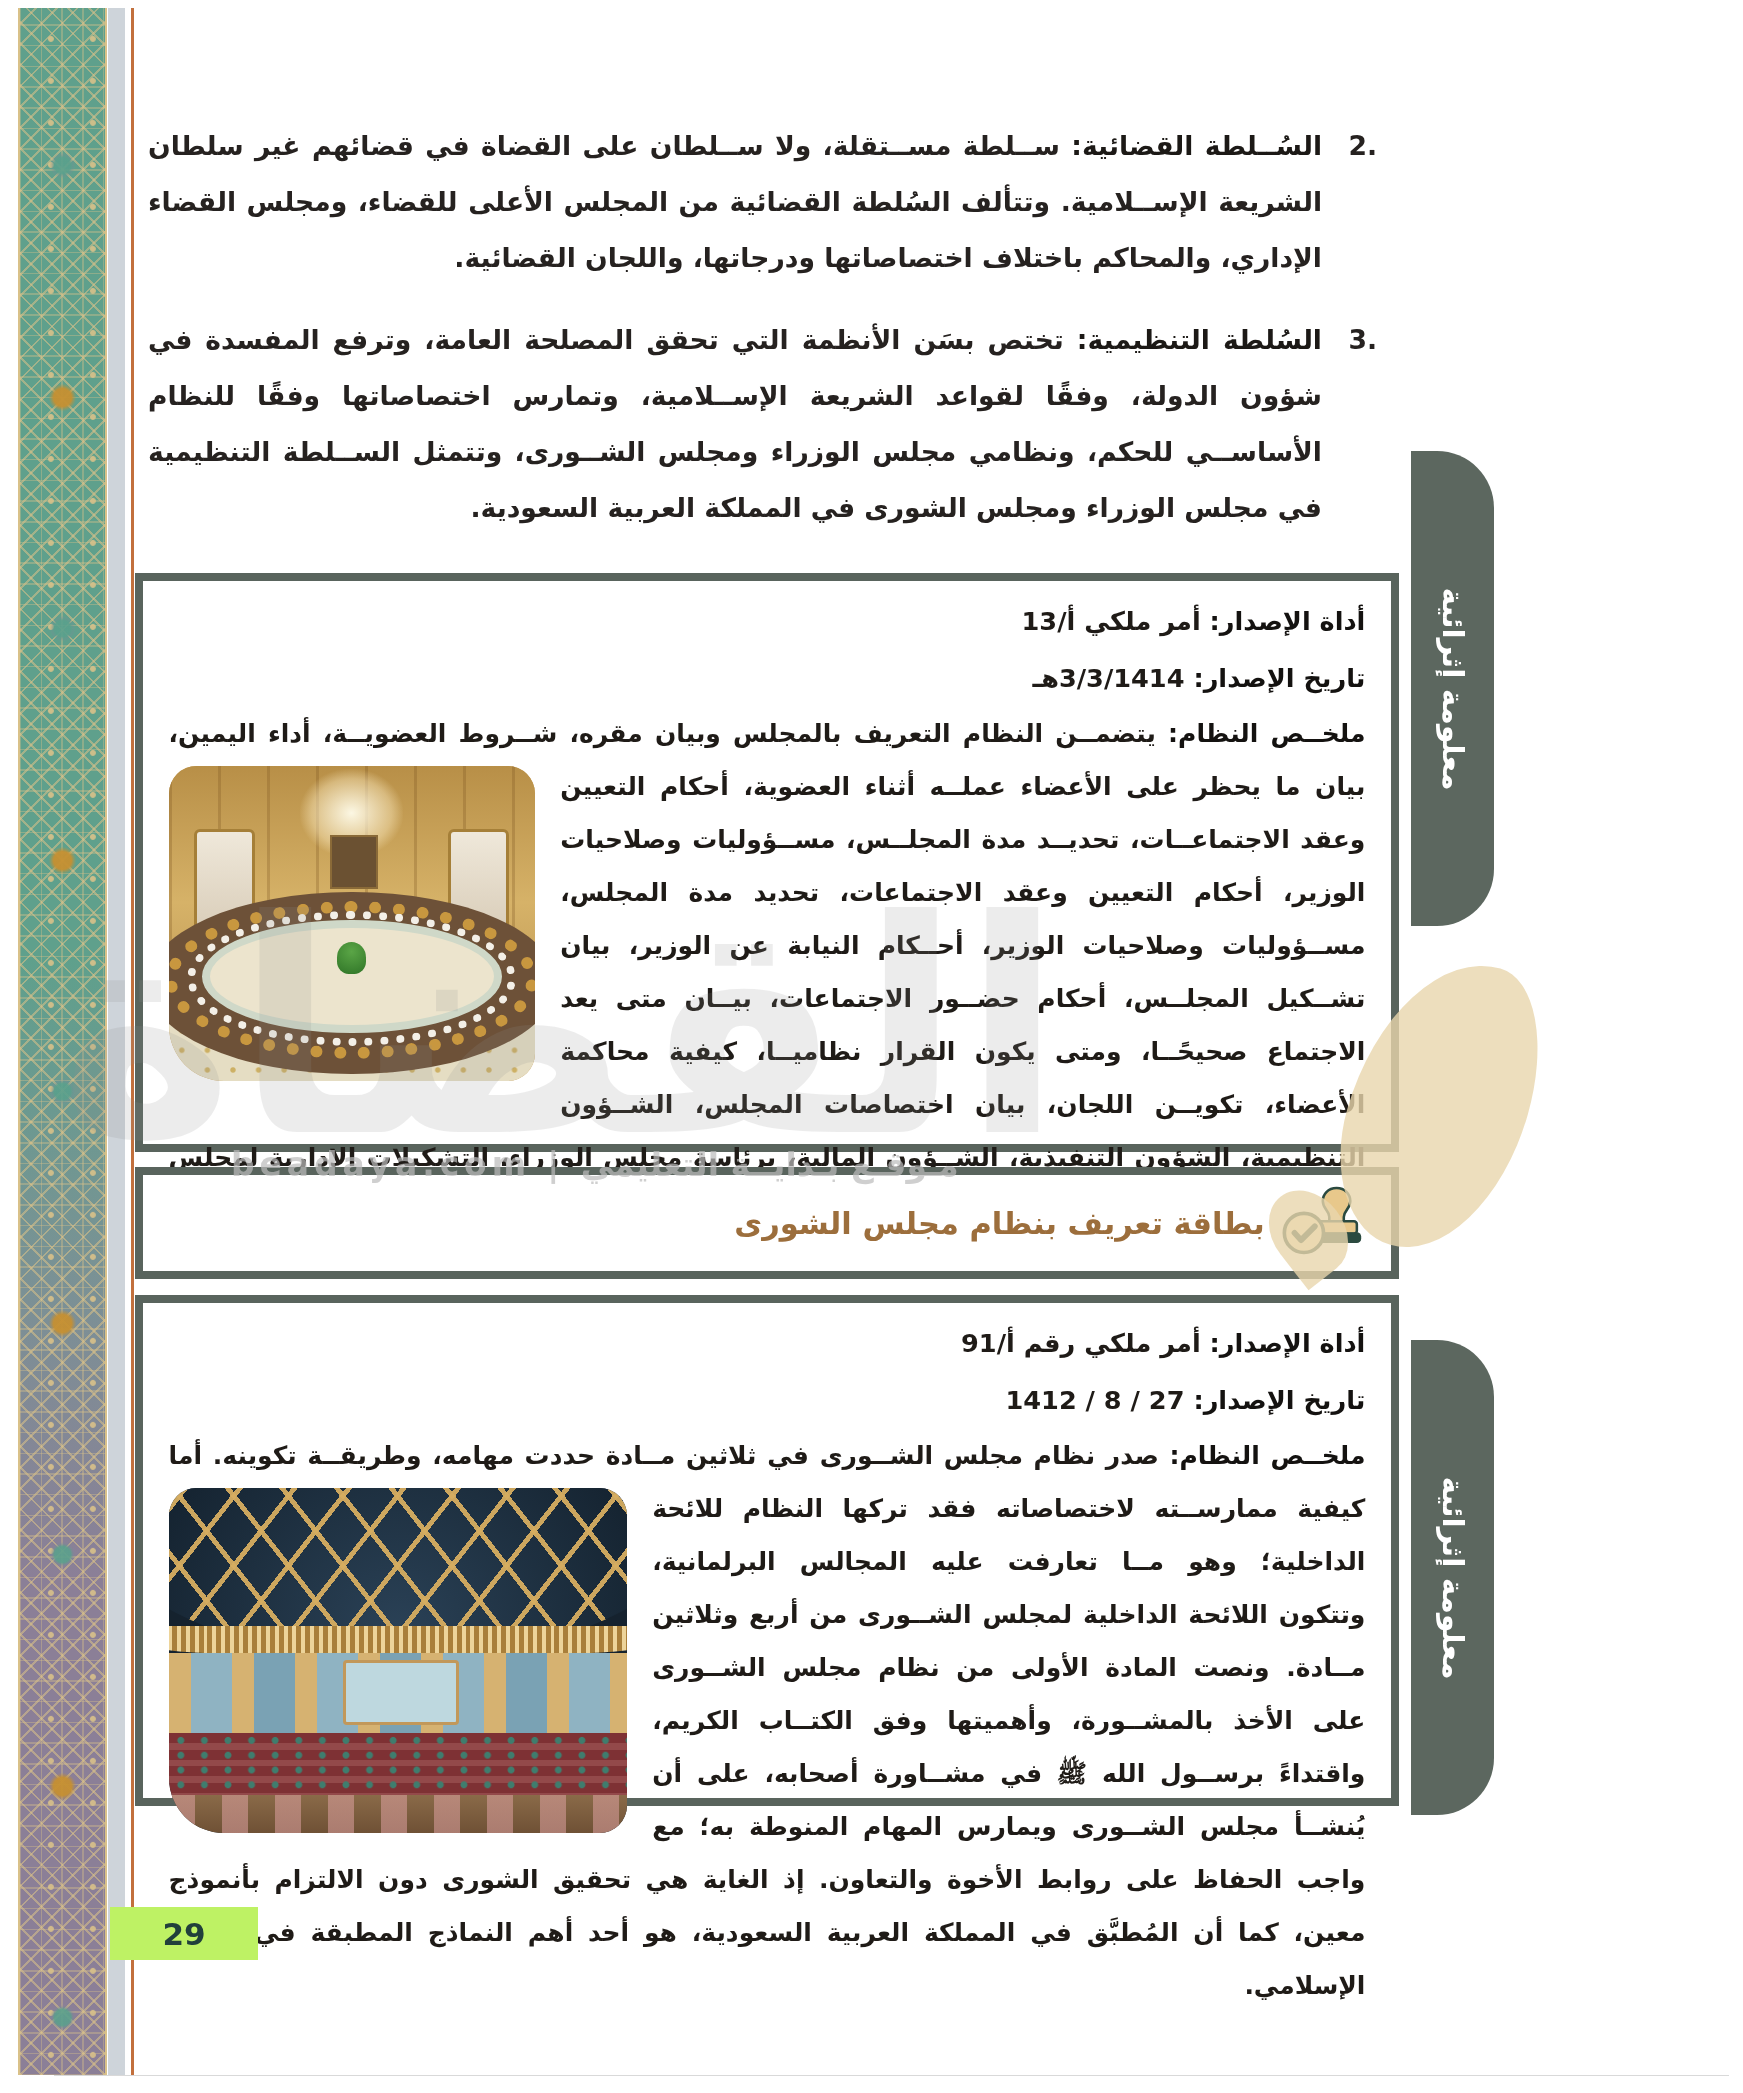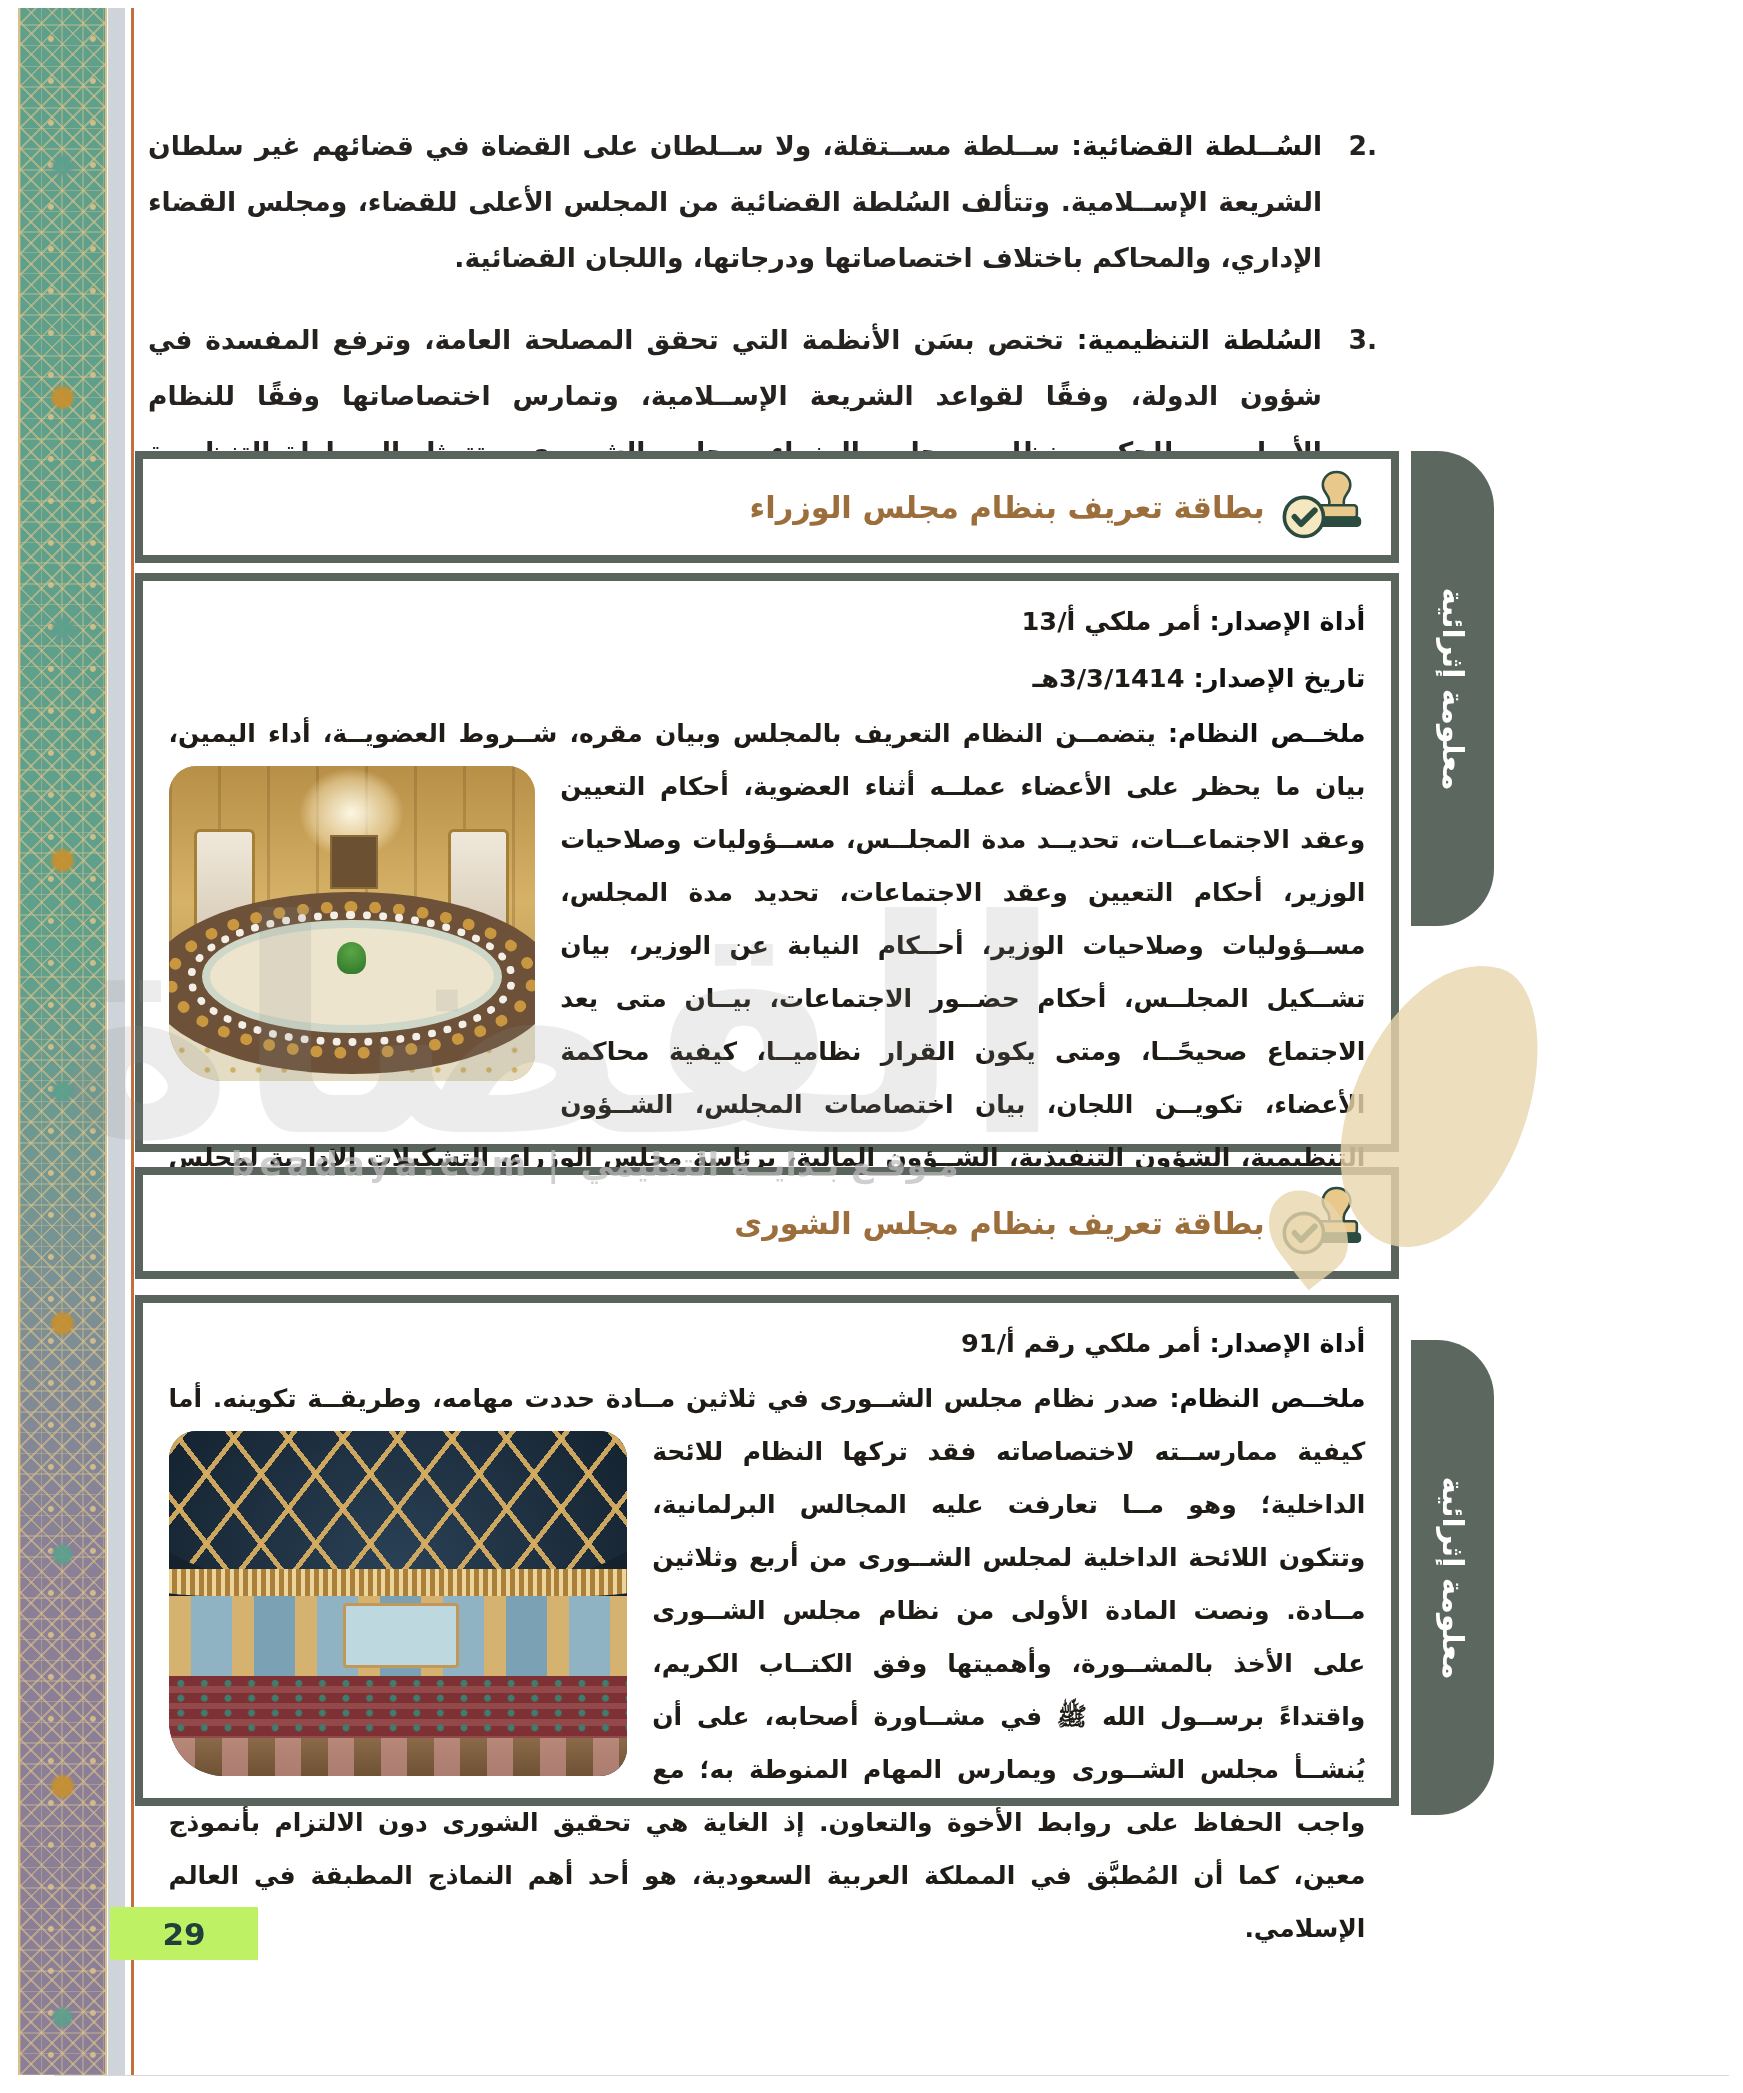--- a/index.html
+++ b/index.html
@@ -124,32 +124,20 @@
       <span class="intro-lead">السُــلطة القضائية:</span>
       <span>ســلطة مســتقلة، ولا ســلطان على القضاة في قضائهم غير سلطان الشريعة الإســلامية. وتتألف السُلطة القضائية من المجلس الأعلى للقضاء، ومجلس القضاء الإداري، والمحاكم باختلاف اختصاصاتها ودرجاتها، واللجان القضائية.</span>
     </div>
     <div class="intro-item">
       <span class="intro-num">3.</span>
       <span class="intro-lead">السُلطة التنظيمية:</span>
       <span>تختص بسَن الأنظمة التي تحقق المصلحة العامة، وترفع المفسدة في شؤون الدولة، وفقًا لقواعد الشريعة الإســلامية، وتمارس اختصاصاتها وفقًا للنظام الأساســي للحكم، ونظامي مجلس الوزراء ومجلس الشــورى، وتتمثل الســلطة التنظيمية في مجلس الوزراء ومجلس الشورى في المملكة العربية السعودية.</span>
     </div>
   </div>
 
-  <div class="card-header" style="top:451px;">
-    <span class="stamp-wrap">
-      <svg viewBox="0 0 120 110" width="87" height="81">
-        <path d="M78 6 c12 0 19 9 19 18 0 11 -9 13 -9 22 l0 8 -20 0 0 -8 c0 -9 -9 -11 -9 -22 0 -9 7 -18 19 -18 z" fill="#e8c88b" stroke="#2b4a40" stroke-width="3.5"></path>
-        <rect x="52" y="52" width="54" height="17" rx="4" fill="#e8c88b" stroke="#2b4a40" stroke-width="3.5"></rect>
-        <rect x="46" y="67" width="66" height="15" rx="6" fill="#2b4a40"></rect>
-        <circle cx="33" cy="68" r="27" fill="#f5e7c0" stroke="#2b4a40" stroke-width="5"></circle>
-        <path d="M20 68 l9 10 l19 -19" stroke="#2b4a40" stroke-width="8" fill="none" stroke-linecap="round" stroke-linejoin="round"></path>
-      </svg>
-    </span>
-    <span class="title">بطاقة تعريف بنظام مجلس الوزراء</span>
-  </div>
 
   <div class="card-body" style="top:573px;height:579px;">
     <div class="meta">
       <span class="lead">أداة الإصدار:</span>
       <span>أمر ملكي أ/13</span>
     </div>
     <div class="meta">
       <span class="lead">تاريخ الإصدار:</span>
       <span>3/3/1414هـ</span>
     </div>
@@ -188,20 +176,24 @@
       </svg>
     </span>
     <span class="title">بطاقة تعريف بنظام مجلس الشورى</span>
   </div>
 
   <div class="card-body" style="top:1295px;height:511px;">
     <div class="meta">
       <span class="lead">أداة الإصدار:</span>
       <span>أمر ملكي رقم أ/91</span>
     </div>
+    <div class="meta">
+      <span class="lead">تاريخ الإصدار:</span>
+      <span>27 / 8 / 1412</span>
+    </div>
     <div class="summary">
       <span class="lead">ملخــص النظام:</span>
       <span>صدر نظام مجلس الشــورى في ثلاثين مــادة حددت مهامه، وطريقــة تكوينه. أما كيفية</span>
       <div class="photo photo-2">
         <div class="p2-dome"></div>
         <div class="p2-rim"></div>
         <div class="p2-cols"></div>
         <div class="p2-panel"></div>
         <div class="p2-seats"></div>
         <div class="p2-floor"></div>

